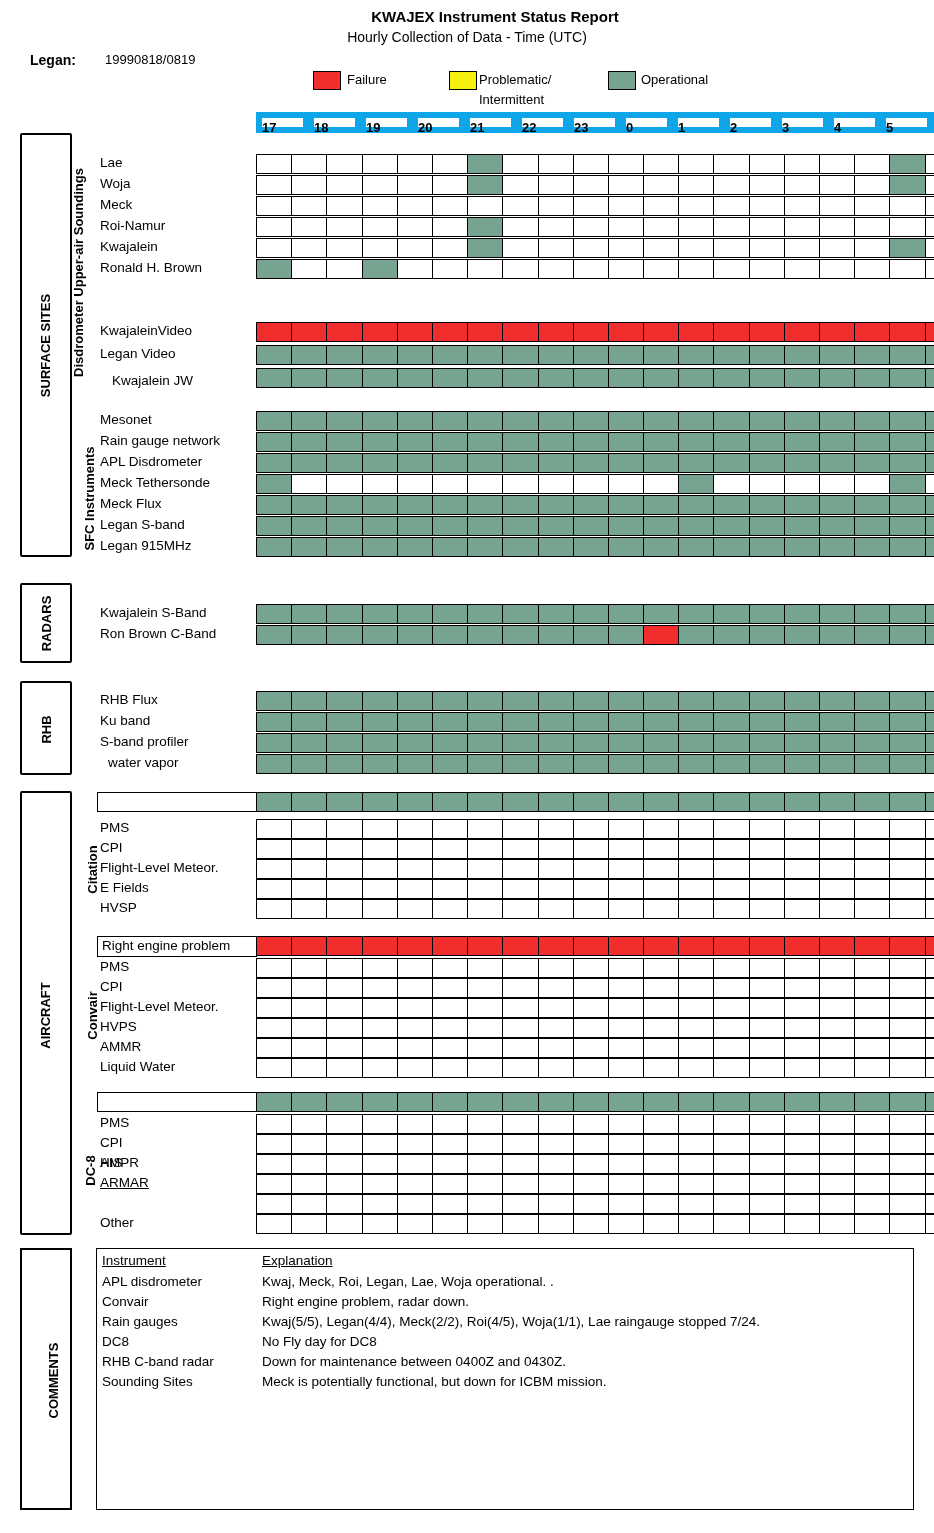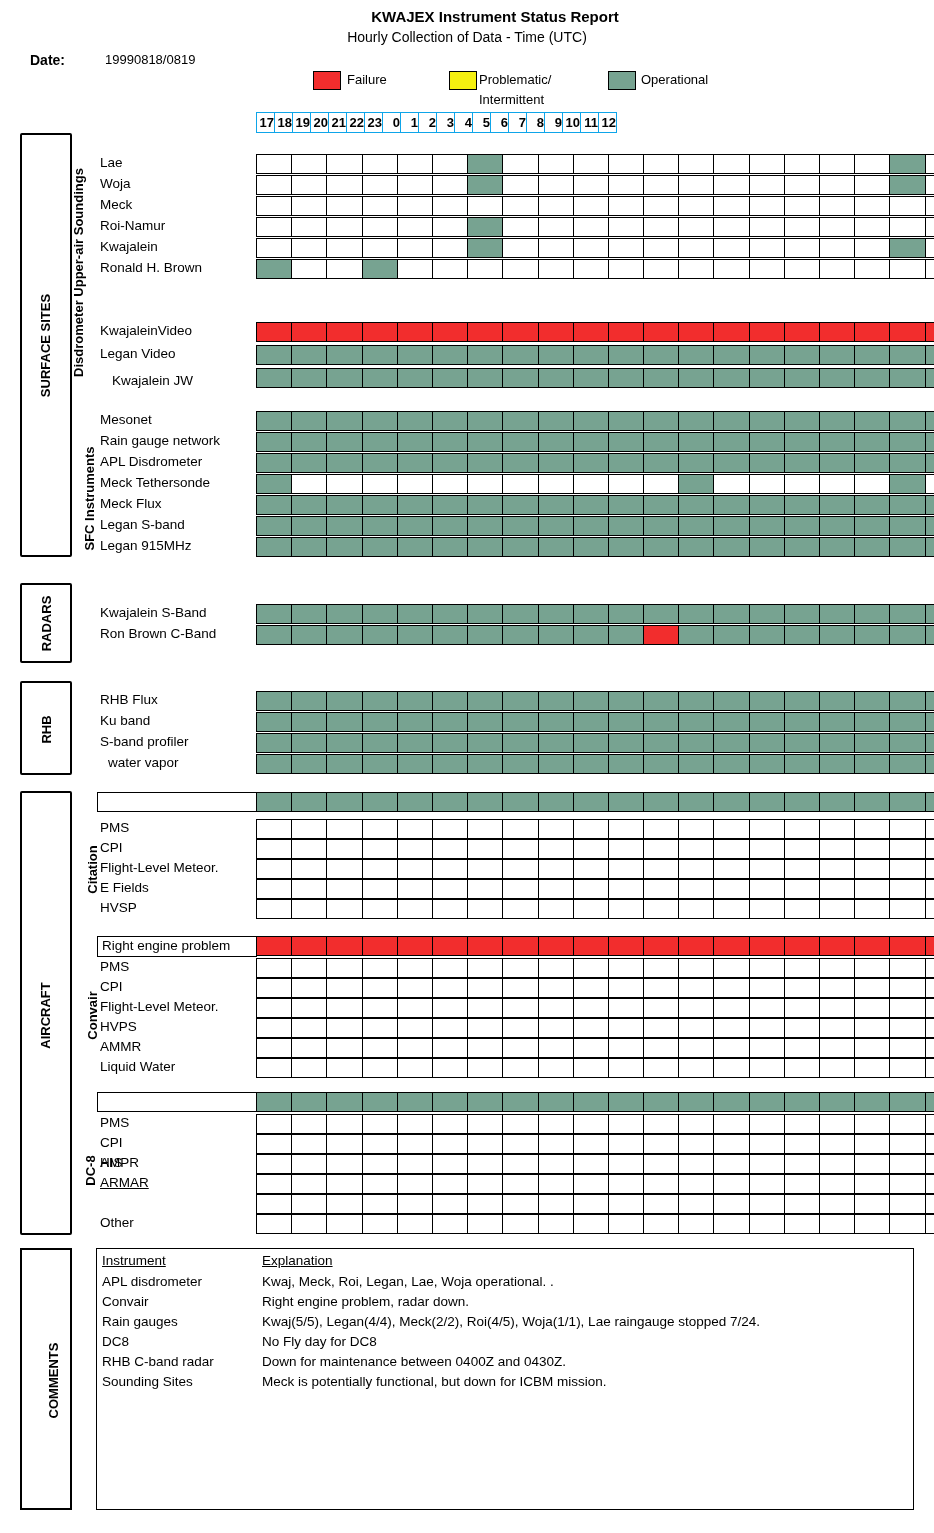--- a/index.html
+++ b/index.html
@@ -61,26 +61,26 @@
   }
 
   
   .hour-header {
     position: absolute;
     top: 112px;
     left: 257px;
     display: flex;
   }
   .hour-cell {
-    width: 19px;
+    width: 53px;
     height: 21px;
-    border: 1px solid #0ea5e9;
+    border: 6px solid #0ea5e9;
     margin-left: -1px;
     box-sizing: border-box;
-    text-align: right;
+    text-align: left;
     line-height: 19px;
     font-size: 13px;
     font-weight: bold;
   }
 
   .rowgrid {
     position: absolute;
     left: 257px;
     display: flex;
   }
@@ -172,21 +172,21 @@
     white-space: nowrap;
   }
 </style>
 </head>
 <body>
 
 <div class="page">
 
   <div class="title">KWAJEX Instrument Status Report</div>
   <div class="subtitle">Hourly Collection of Data - Time (UTC)</div>
-  <div class="date-label">Date:</div>
+  <div class="date-label">Legan:</div>
   <div class="date-value">19990818/0819</div>
 
   <div class="legend-sw" style="left:313px; top:71px; background:#f22d2d;"></div>
   <div class="legend-tx" style="left:347px; top:72px;">Failure</div>
 
   <div class="legend-sw" style="left:449px; top:71px; background:#f5f010;"></div>
   <div class="legend-tx" style="left:479px; top:72px;">Problematic/</div>
   <div class="legend-tx" style="left:479px; top:92px;">Intermittent</div>
 
   <div class="legend-sw" style="left:608px; top:71px; background:#77a391;"></div>

